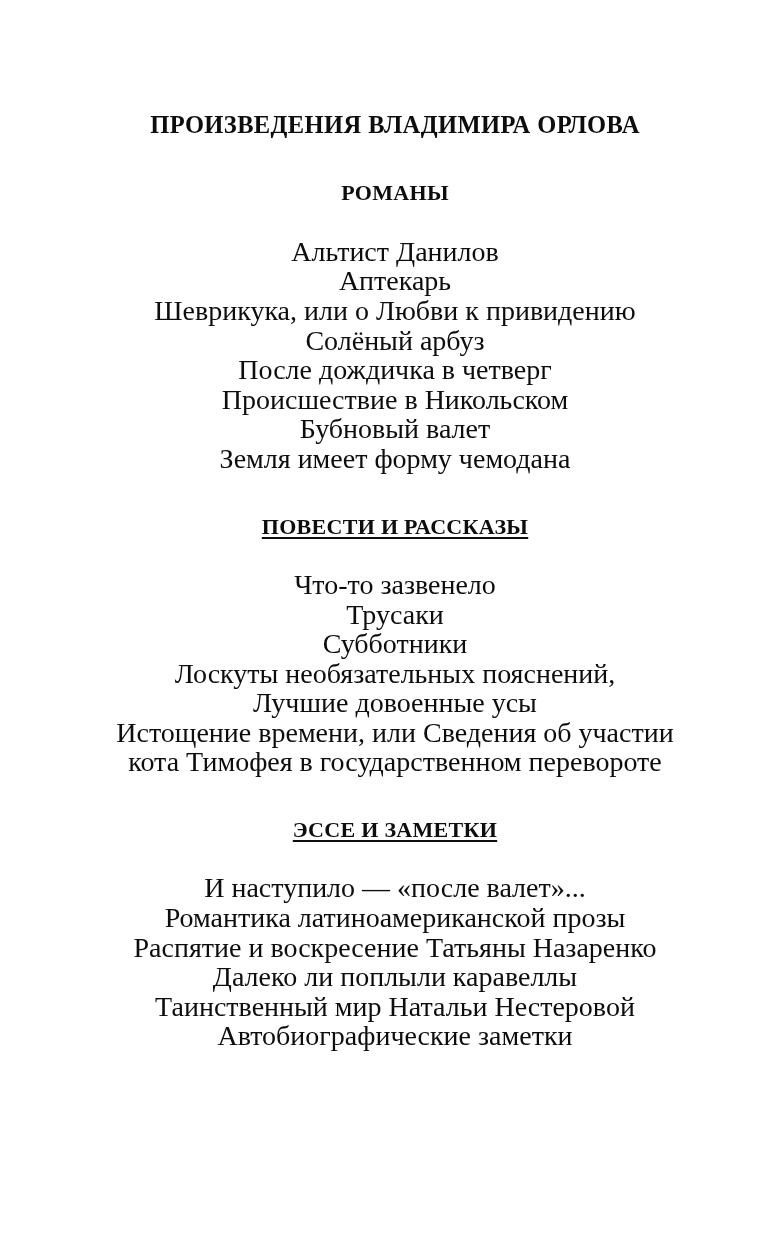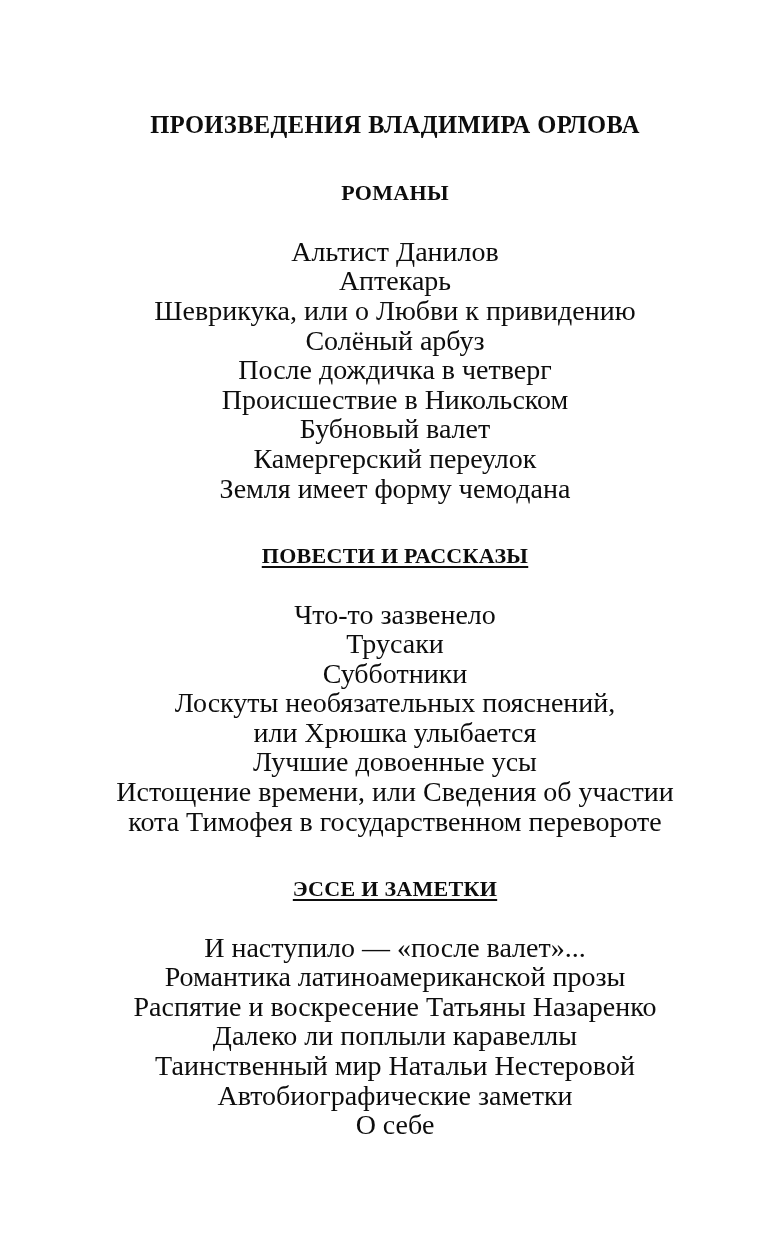--- a/index.html
+++ b/index.html
@@ -72,45 +72,42 @@
   <div class="section">
     <h2 class="section-heading heading-gap-1">РОМАНЫ</h2>
     <ul class="list list-gap-1">
       <li>Альтист Данилов</li>
       <li>Аптекарь</li>
       <li>Шеврикука, или о Любви к привидению</li>
       <li>Солёный арбуз</li>
       <li>После дождичка в четверг</li>
       <li>Происшествие в Никольском</li>
       <li>Бубновый валет</li>
-      <li>Камергерский переулок</li>
       <li>Земля имеет форму чемодана</li>
     </ul>
   </div>
 
   <div class="section">
     <h2 class="section-heading underlined heading-gap-2">ПОВЕСТИ И РАССКАЗЫ</h2>
     <ul class="list list-gap-2">
       <li>Что-то зазвенело</li>
       <li>Трусаки</li>
       <li>Субботники</li>
       <li>Лоскуты необязательных пояснений,</li>
-      <li>или Хрюшка улыбается</li>
       <li>Лучшие довоенные усы</li>
       <li>Истощение времени, или Сведения об участии</li>
       <li>кота Тимофея в государственном перевороте</li>
     </ul>
   </div>
 
   <div class="section">
     <h2 class="section-heading underlined heading-gap-2">ЭССЕ И ЗАМЕТКИ</h2>
     <ul class="list list-gap-2">
       <li>И наступило — «после валет»...</li>
       <li>Романтика латиноамериканской прозы</li>
       <li>Распятие и воскресение Татьяны Назаренко</li>
       <li>Далеко ли поплыли каравеллы</li>
       <li>Таинственный мир Натальи Нестеровой</li>
       <li>Автобиографические заметки</li>
-      <li>О себе</li>
     </ul>
   </div>
 
 </div>
 
 </body></html>

